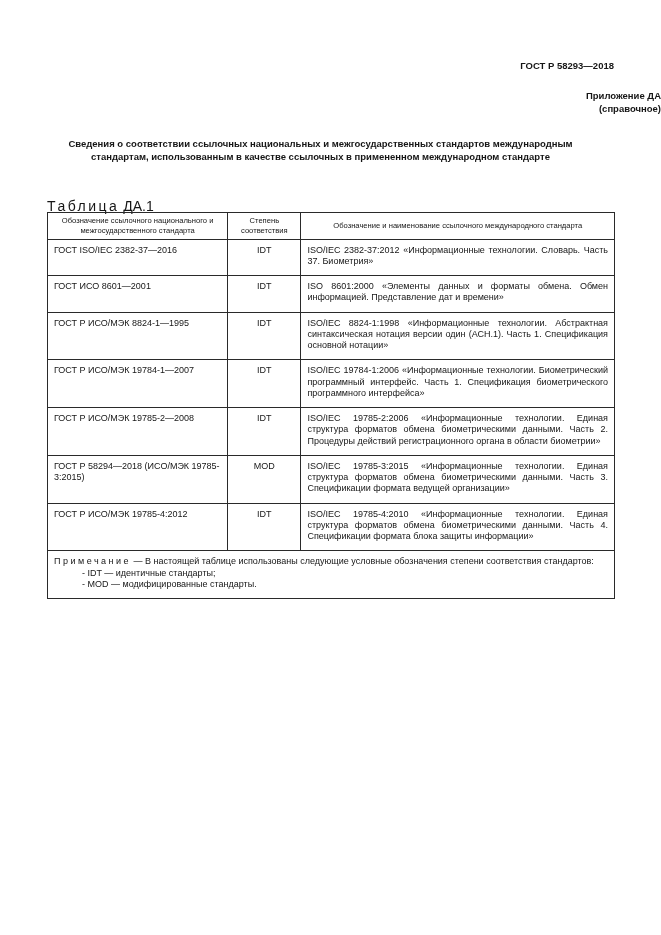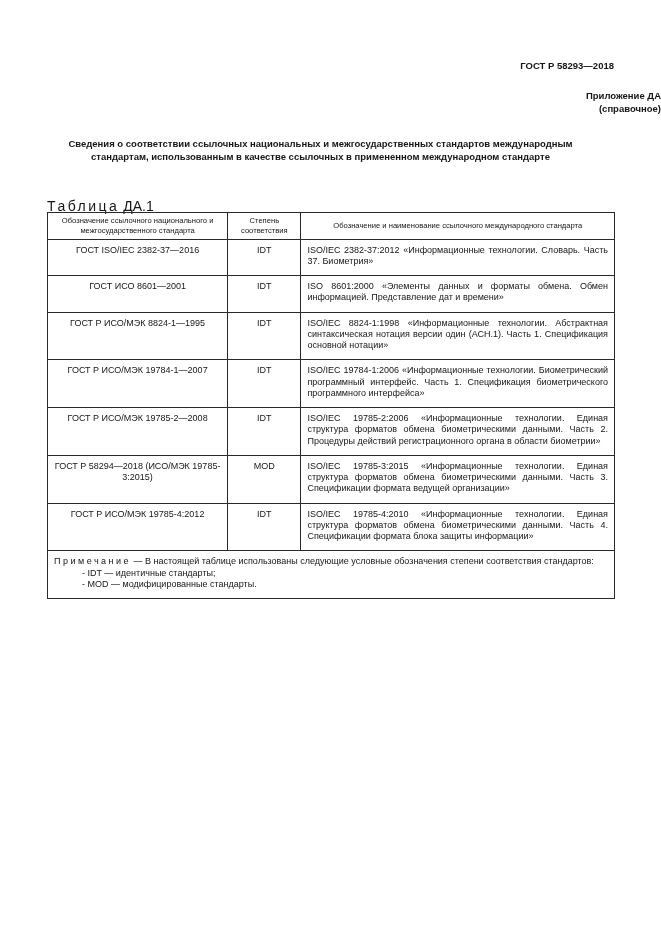--- a/index.html
+++ b/index.html
@@ -71,21 +71,21 @@
     text-align: center;
     padding: 3px 4px;
     line-height: 1.3;
     vertical-align: middle;
   }
   table.std td {
     font-size: 9px;
     line-height: 1.25;
     padding: 5px 6px 8px 6px;
   }
-  td.col-national { width: 168px; text-align: center; }
+  td.col-national { width: 168px; }
   td.col-degree  { width: 63px; text-align: center; }
   td.col-intl    { width: 299px; text-align: justify; }
   th.h-national { width: 168px; }
   th.h-degree  { width: 63px; }
   th.h-intl    { width: 299px; }
   td.note-cell {
     padding: 6px 8px 8px 8px;
     text-align: left;
   }
   .note-label { letter-spacing: 2.5px; }

